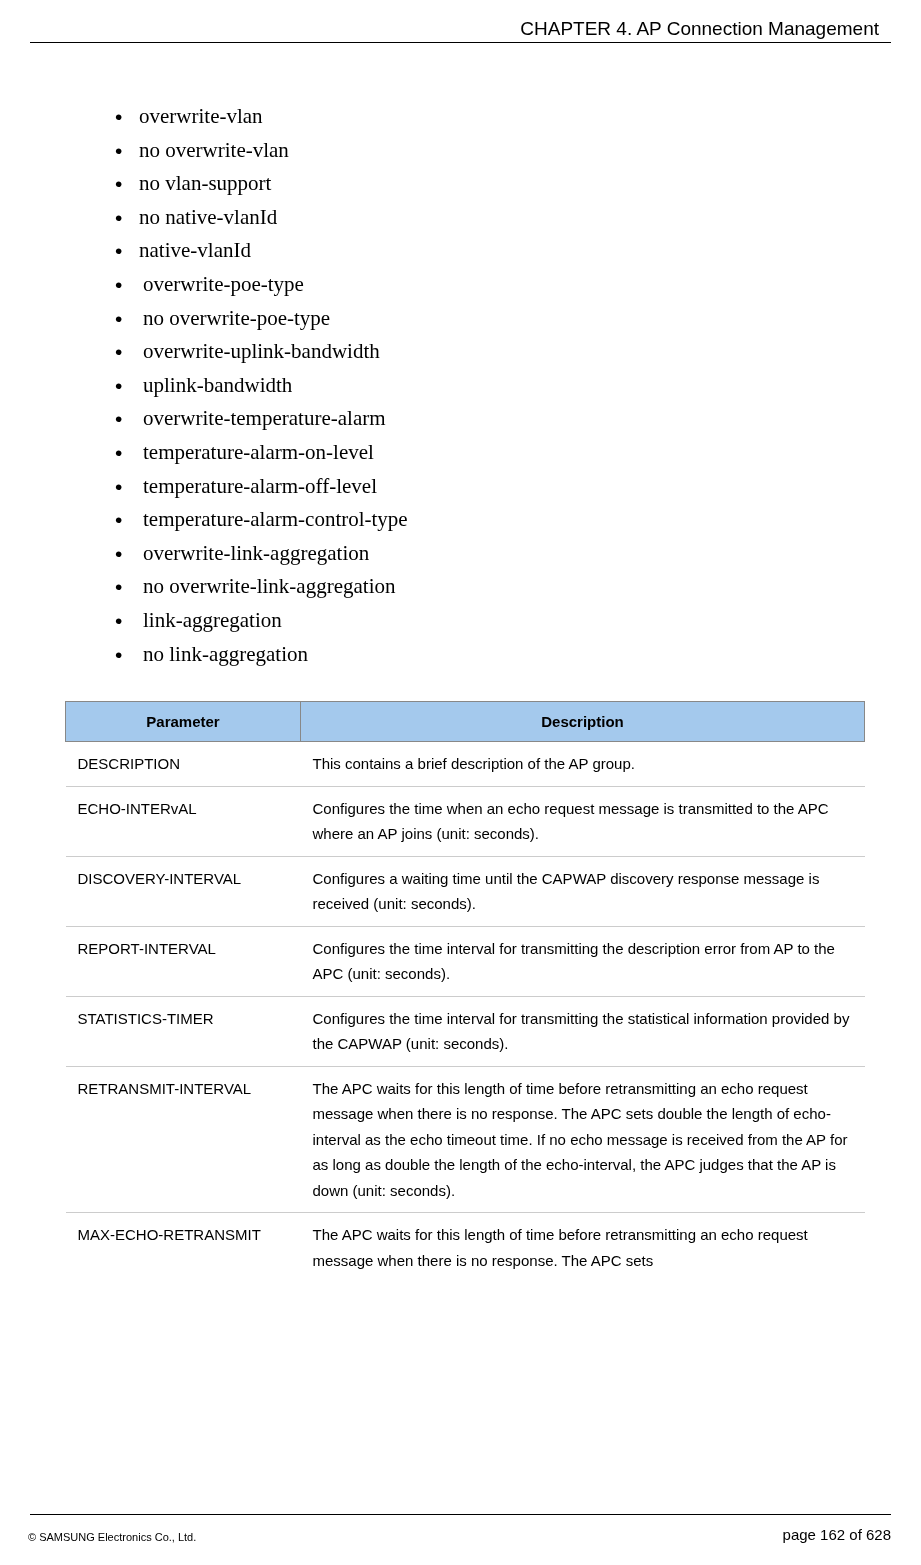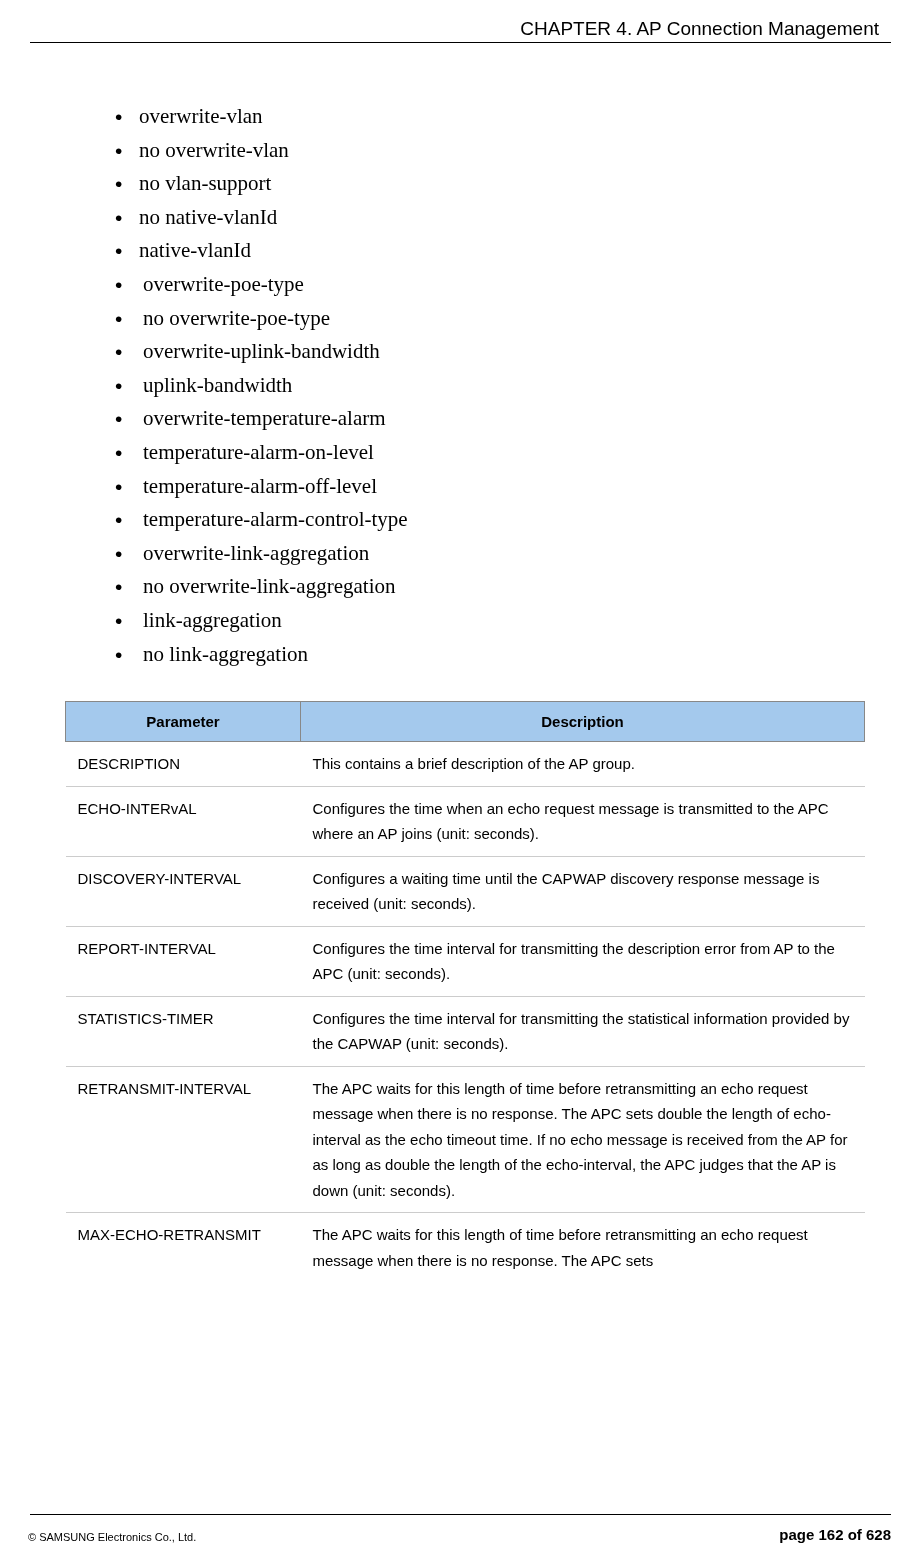--- a/index.html
+++ b/index.html
@@ -105,21 +105,21 @@
       bottom: 22px;
       left: 28px;
       font-size: 11px;
       color: #000;
     }
     .footer-right {
       position: absolute;
       bottom: 22px;
       right: 30px;
       font-size: 15px;
-      font-weight: bold;
+      font-weight: normal;
       color: #000;
       margin-top: 8px;
     }
   </style>
 </head>
 <body>
 
 <div class="page-header">CHAPTER 4. AP Connection Management</div>
 <div class="header-rule"></div>
 

